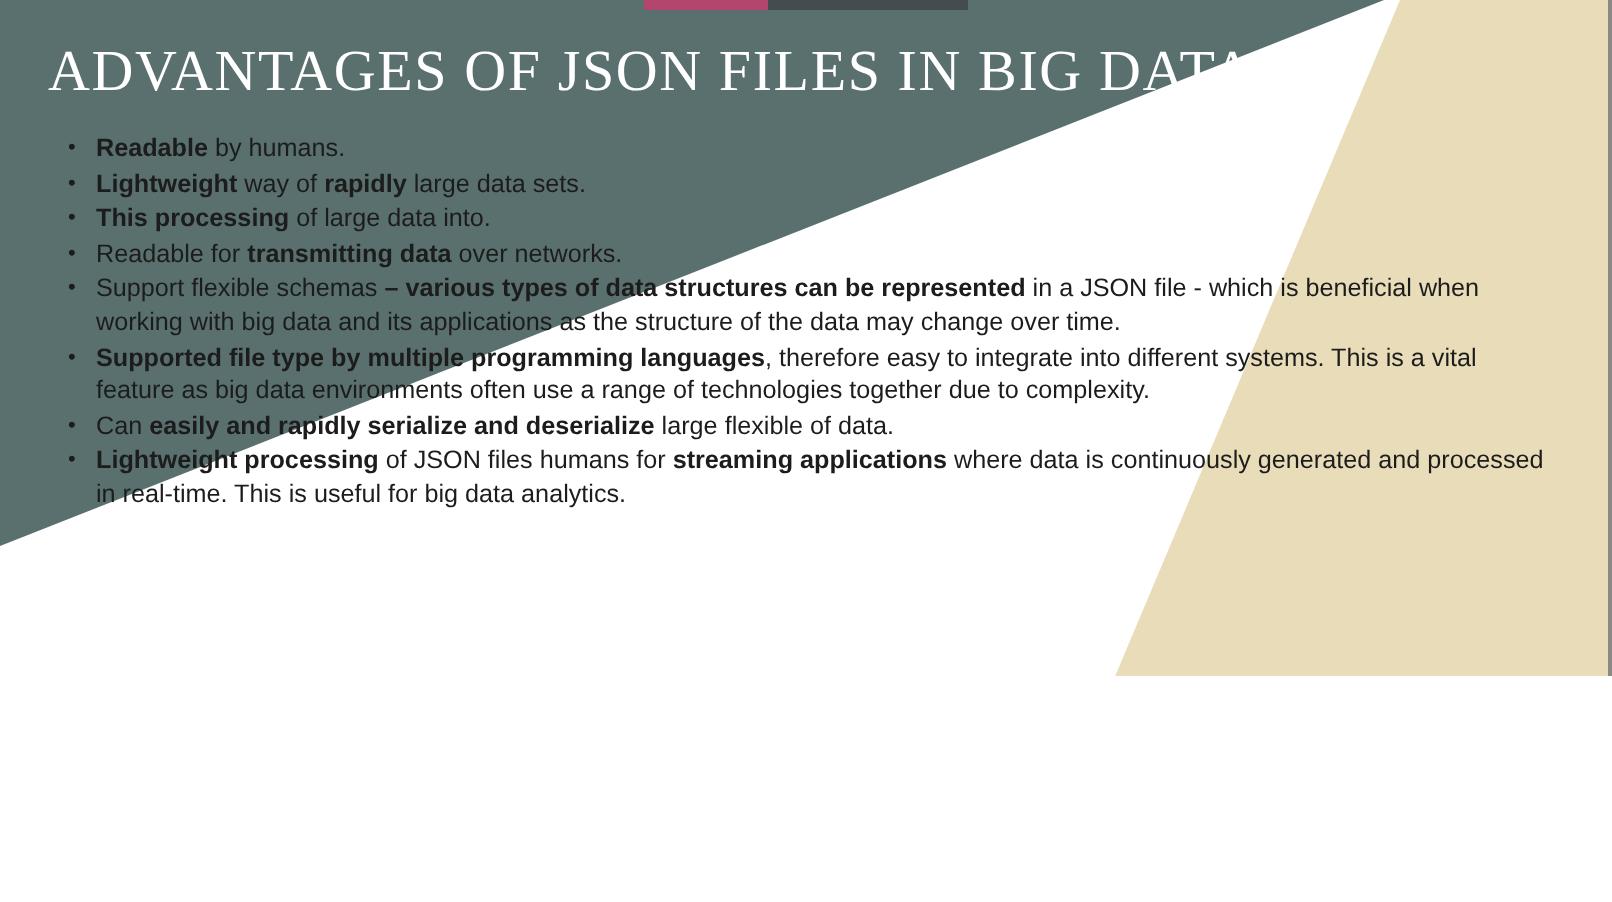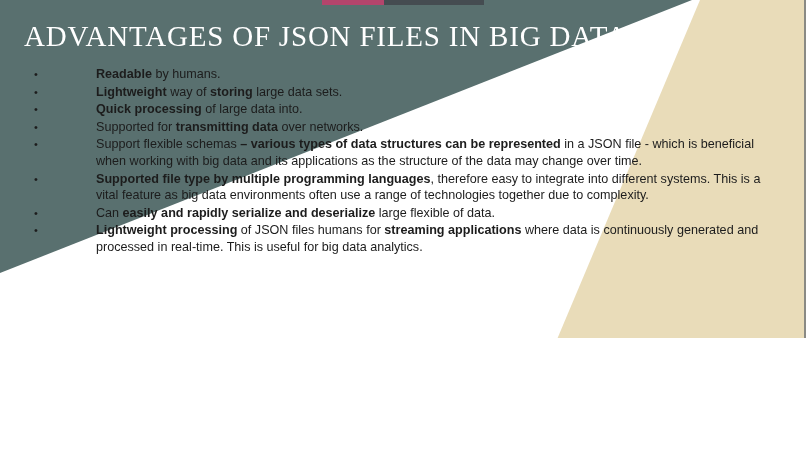--- a/index.html
+++ b/index.html
@@ -74,21 +74,20 @@
     line-height:16.4px;
     color:#1c1c1c;
     text-align:left;
     padding-left:4px;
     box-sizing:border-box;
   }
   .bullet-text{
     flex:1 1 auto;
     font-size:12.6px;
     line-height:16.6px;
-    margin-left:48px;
   }
   .bullet-text b{font-weight:700;}
 
   
   #faint-vline{
     position:absolute;
     left:230px;
     top:363px;
     width:1px;
     height:88px;
@@ -137,29 +136,29 @@
 
   <div id="title" style="color: rgb(255, 255, 255);">ADVANTAGES OF JSON FILES IN BIG DATA</div>
 
   <div id="bullets" style="color: rgb(28, 28, 28);">
       <div class="bullet-row">
         <div class="bullet-mark">•</div>
         <div class="bullet-text"><b>Readable</b><span> by humans.</span></div>
       </div>
       <div class="bullet-row">
         <div class="bullet-mark">•</div>
-        <div class="bullet-text"><b>Lightweight</b><span> way of </span><b>storing</b><span> large data sets.</span></div>
+        <div class="bullet-text"><b>Lightweight</b><span> way of </span><b>rapidly</b><span> large data sets.</span></div>
       </div>
       <div class="bullet-row">
         <div class="bullet-mark">•</div>
-        <div class="bullet-text"><b>Quick processing</b><span> of large data into.</span></div>
+        <div class="bullet-text"><b>This processing</b><span> of large data into.</span></div>
       </div>
       <div class="bullet-row">
         <div class="bullet-mark">•</div>
-        <div class="bullet-text"><span>Supported for </span><b>transmitting data</b><span> over networks.</span></div>
+        <div class="bullet-text"><span>Readable for </span><b>transmitting data</b><span> over networks.</span></div>
       </div>
       <div class="bullet-row">
         <div class="bullet-mark">•</div>
         <div class="bullet-text"><span>Support flexible schemas </span><b>– various types of data structures can be represented</b><span> in a JSON file - which is beneficial when working with big data and its applications as the structure of the data may change over time.</span></div>
       </div>
       <div class="bullet-row">
         <div class="bullet-mark">•</div>
         <div class="bullet-text"><b>Supported file type by multiple programming languages</b><span>, therefore easy to integrate into different systems. This is a vital feature as big data environments often use a range of technologies together due to complexity.</span></div>
       </div>
       <div class="bullet-row">

